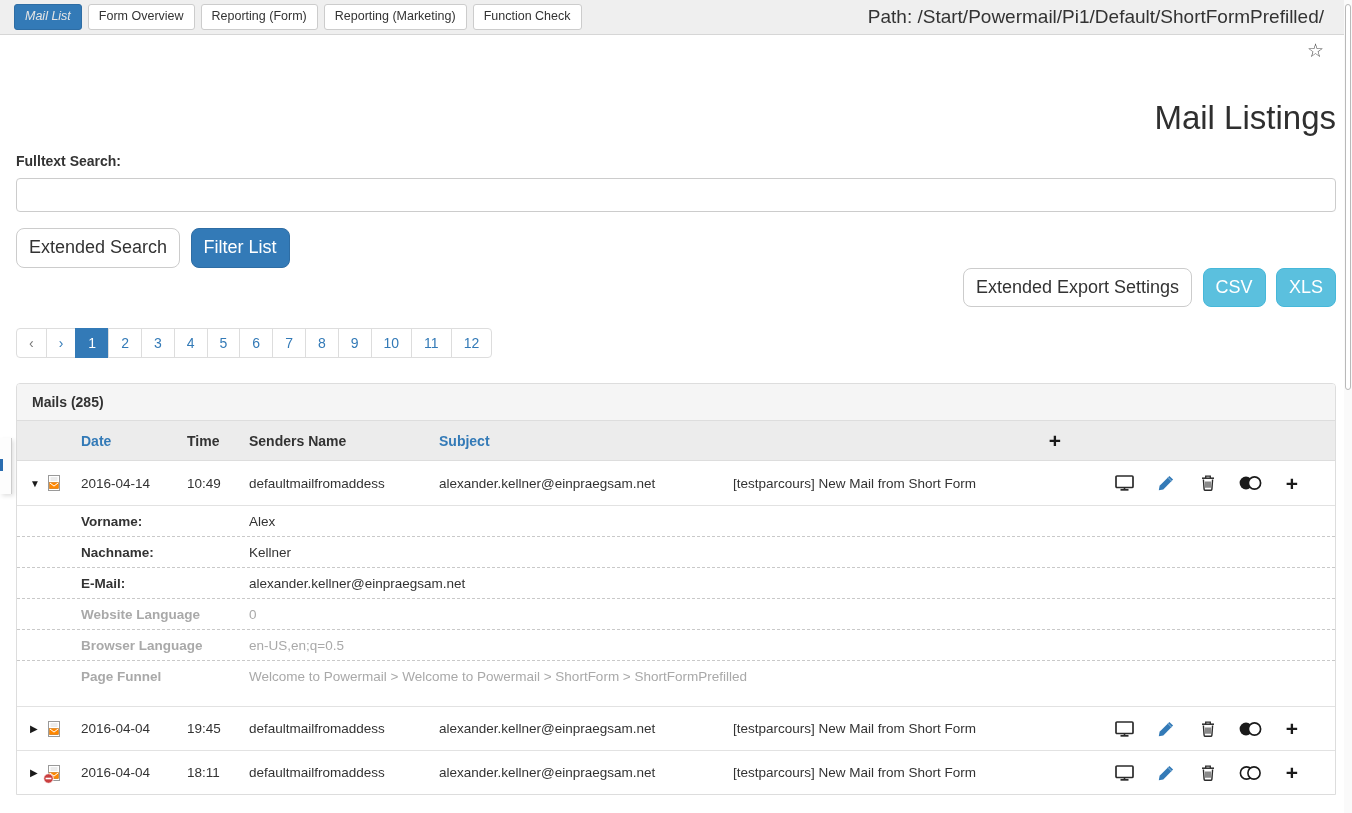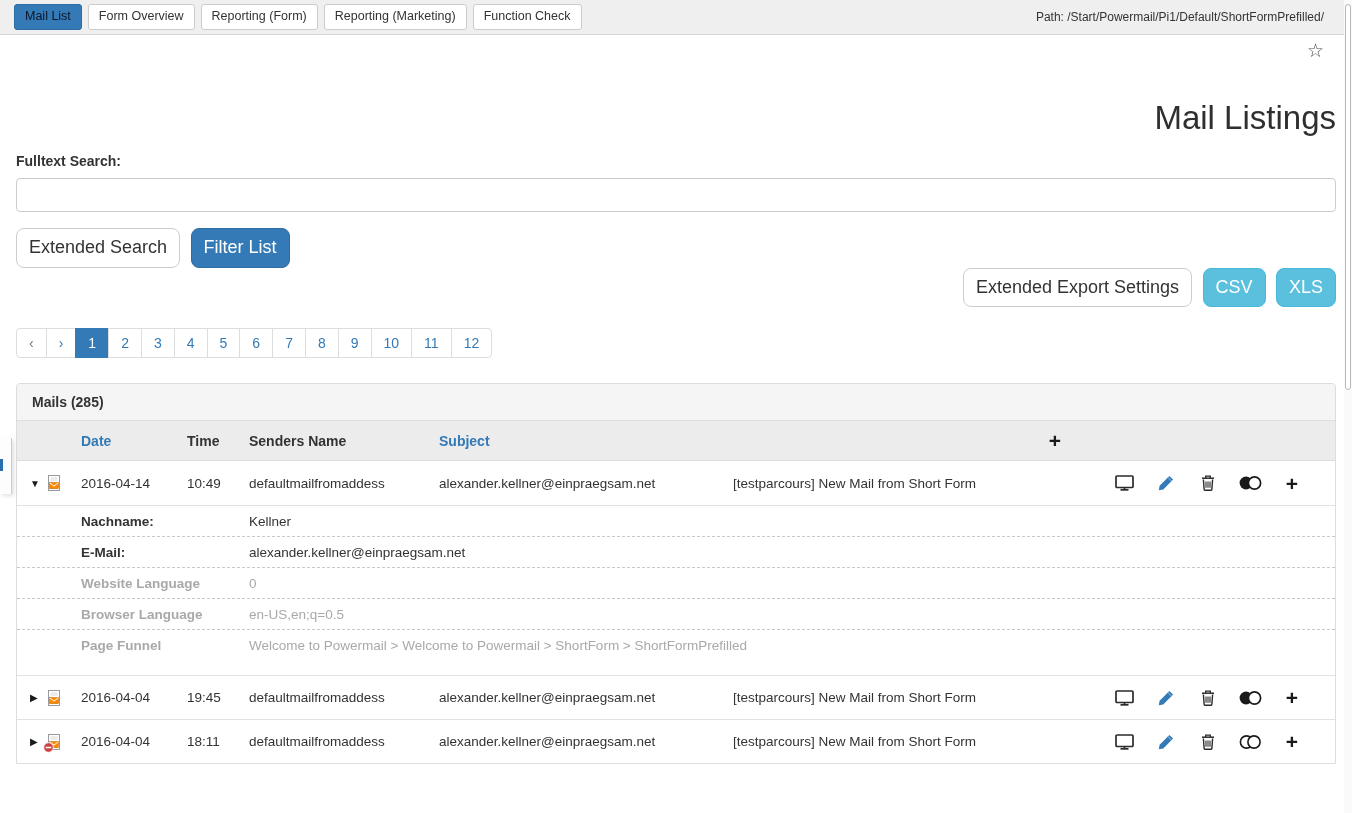--- a/index.html
+++ b/index.html
@@ -5,22 +5,22 @@
   * { margin:0; padding:0; box-sizing:border-box; }
   html,body { width:1352px; height:813px; overflow:hidden; background:#fff;
     font-family:"Liberation Sans", sans-serif; color:#333; }
 
   
   .topbar { height:35px; background:#efefef; border-bottom:1px solid #d6d6d6;
     display:flex; align-items:center; padding:0 14px; }
   .tab { display:inline-block; margin-right:6px; padding:3px 10px 4px;
     font-size:12.5px; line-height:1.4; background:#fff; border:1px solid #ccc;
     border-radius:3px; color:#333; cursor:pointer; }
-  .tab.active { background:#337ab7; border-color:#2e6da4; color:#0f172a; }
-  .pathinfo { margin-left:auto; font-size:12px; color:#333; padding-right:14px; }
+  .tab.active { background:#337ab7; border-color:#2e6da4; color:#e5e5e5;font-style:italic; }
+  .pathinfo { margin-left:auto; font-size:19px; color:#333; padding-right:14px; }
   .starrow { text-align:right; padding:6px 28px 0 0; height:24px; }
   .star { font-size:19px; color:#4d4d4d; cursor:pointer; line-height:1; display:inline-block; }
 
   
   .content { padding:0 16px; position:relative; }
   h1.pagetitle { margin-top:40px; margin-bottom:16px; font-size:33px; font-weight:400; color:#2f2f2f;text-align:right; }
   .search-label { font-size:14px; font-weight:bold; margin-bottom:9px; }
   .fulltext { width:100%; height:34px; border:1px solid #ccc; border-radius:4px;
     padding:6px 12px; font-size:14px; color:#555; outline:none; display:block; }
 
@@ -223,20 +223,25 @@
 
       </span>
       <span class="aicon">
               <span class="plusglyph">+</span>
             </span>
     </div>
   </div>
         <div class="details-block">
           <div class="drow">
     <div></div>
+    <div class="dlabel">Vorname:</div>
+    <div class="dvalue">Alex</div>
+  </div>
+          <div class="drow">
+    <div></div>
     <div class="dlabel">Nachname:</div>
     <div class="dvalue">Kellner</div>
   </div>
           <div class="drow">
     <div></div>
     <div class="dlabel">E-Mail:</div>
     <div class="dvalue">alexander.kellner@einpraegsam.net</div>
   </div>
           <div class="drow muted">
     <div></div>

